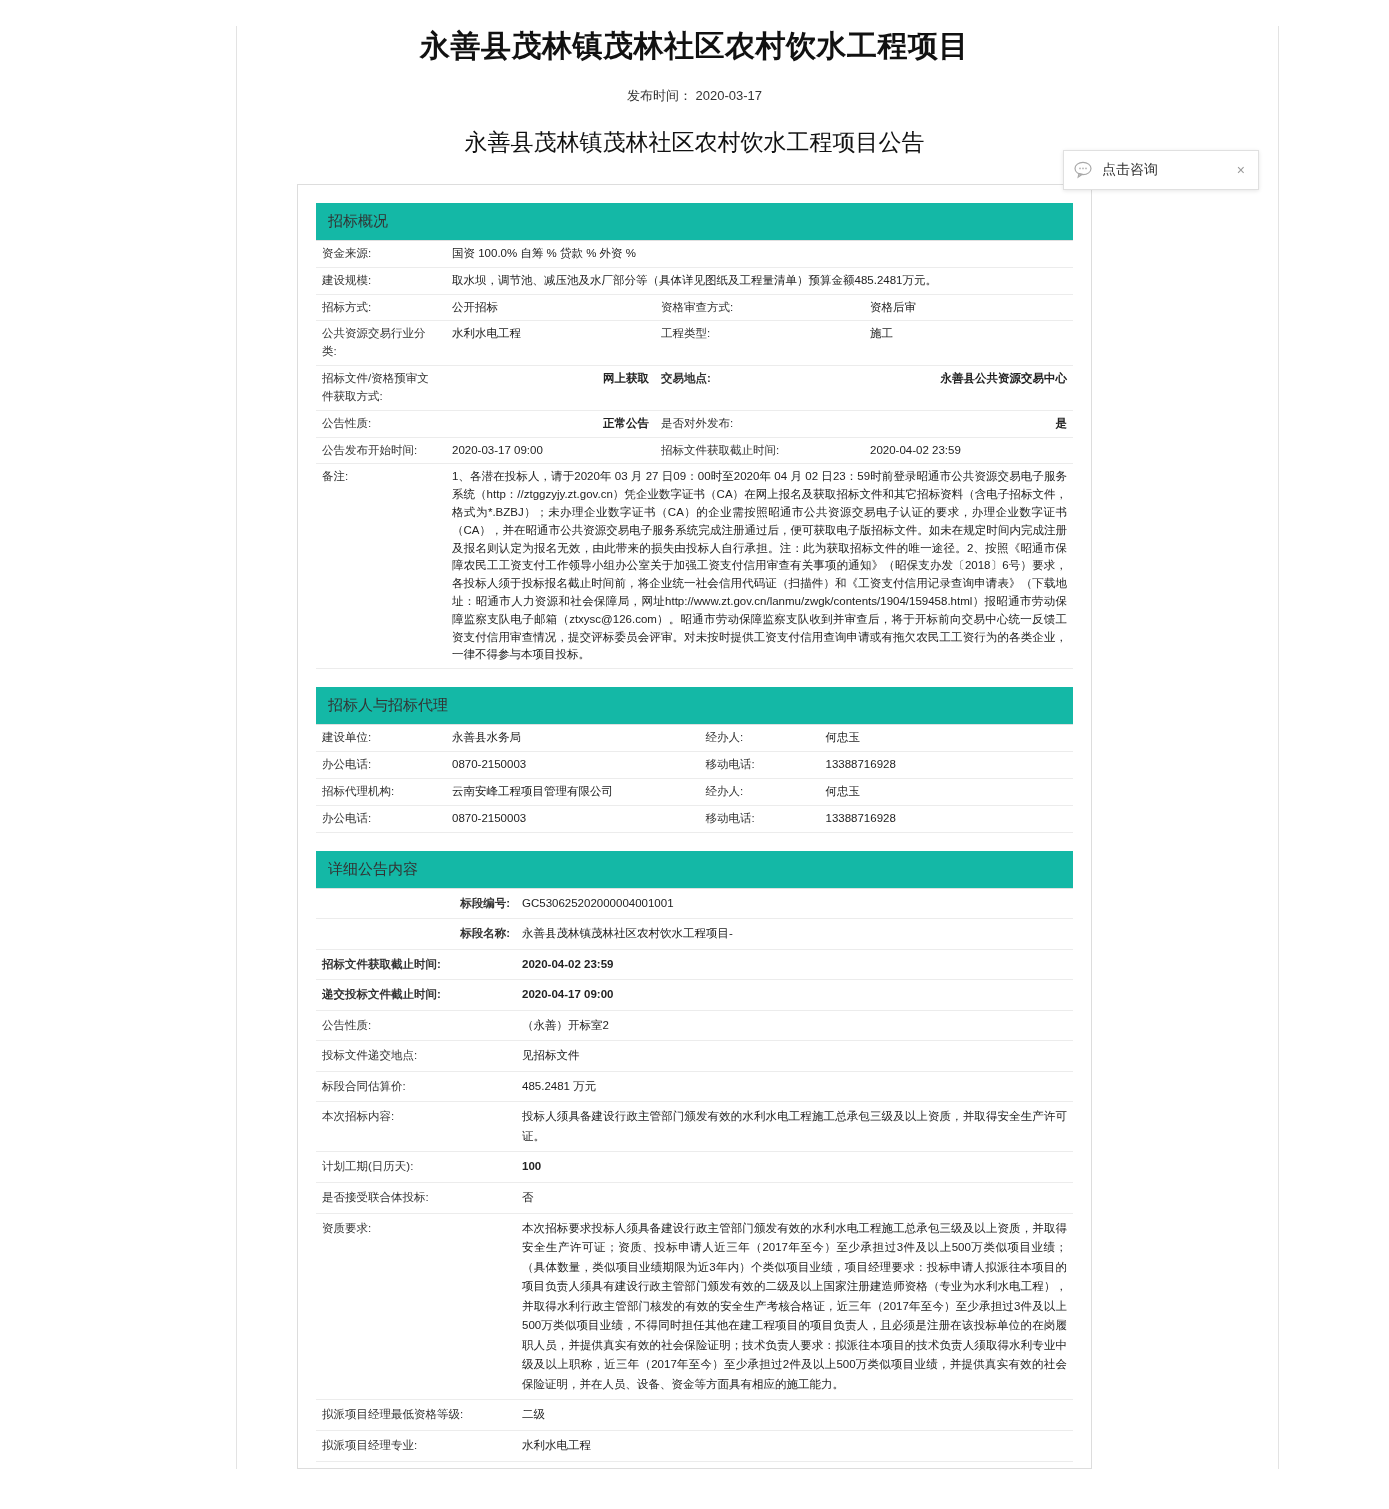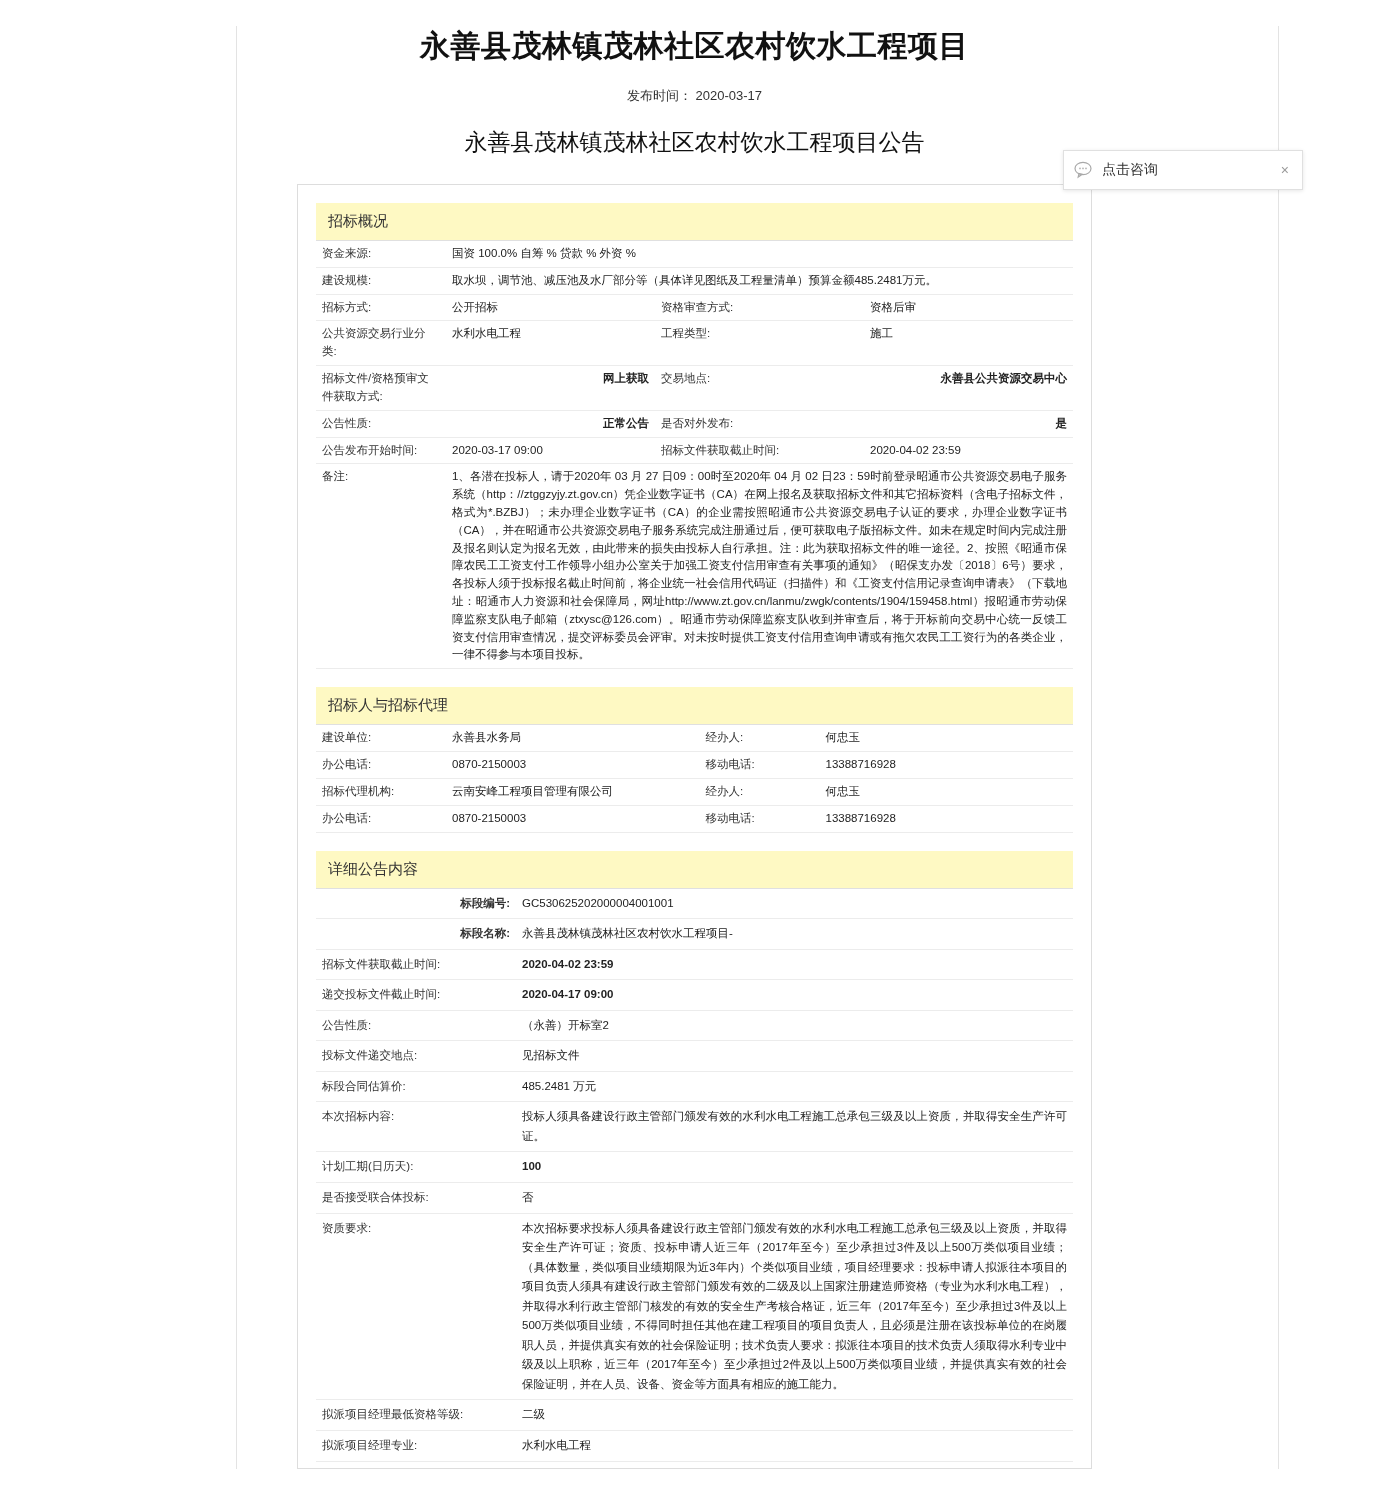--- a/index.html
+++ b/index.html
@@ -49,21 +49,21 @@
     font-weight: normal;
   }
   .content-card {
     margin: 26px auto 0 auto;
     width: 795px;
     border: 1px solid #ddd;
     background: #fff;
     padding: 18px 18px 6px 18px;
   }
   .section-head {
-    background: #fef9c3;
+    background: #14b8a6;
     border-bottom: 1px solid #e0e0e0;
     font-size: 15px;
     color: #333;
     padding: 9px 12px;
     margin-bottom: 0;
   }
   table.kv {
     width: 100%;
     border-collapse: collapse;
     font-size: 11.5px;
@@ -72,21 +72,21 @@
   }
   table.kv td {
     border-bottom: 1px solid #ececec;
     padding: 4px 6px;
     vertical-align: top;
     line-height: 1.55;
   }
   td.k { width: 130px; color: #333; }
   td.k2 { width: 120px; color: #333; }
   td.v { color: #222; }
-  .red { color: #c00000; font-weight: normal; margin-top: 12px; }
+  .red { color: #c00000; font-weight: bold; margin-top: 12px; }
   .bold { font-weight: bold; text-align: right; }
   .note-cell { line-height: 1.75; text-align: justify; }
   .sec-gap { height: 18px; }
 
   
   table.detail {
     width: 100%;
     border-collapse: collapse;
     font-size: 11.5px;
     color: #333;
@@ -99,21 +99,21 @@
     line-height: 1.7;
   }
   table.detail td.k { width: 200px; }
   table.detail td.v { text-align: justify; }
 
   
   .chat-widget {
     position: absolute;
     left: 1063px;
     top: 124px;
-    width: 240px;
+    width: 196px;
     height: 40px;
     background: #fff;
     border: 1px solid #e0e0e0;
     box-shadow: 0 1px 4px rgba(0,0,0,0.10);
     display: flex;
     align-items: center;
     padding: 0 10px;
     font-size: 14px;
     color: #333;
   }

